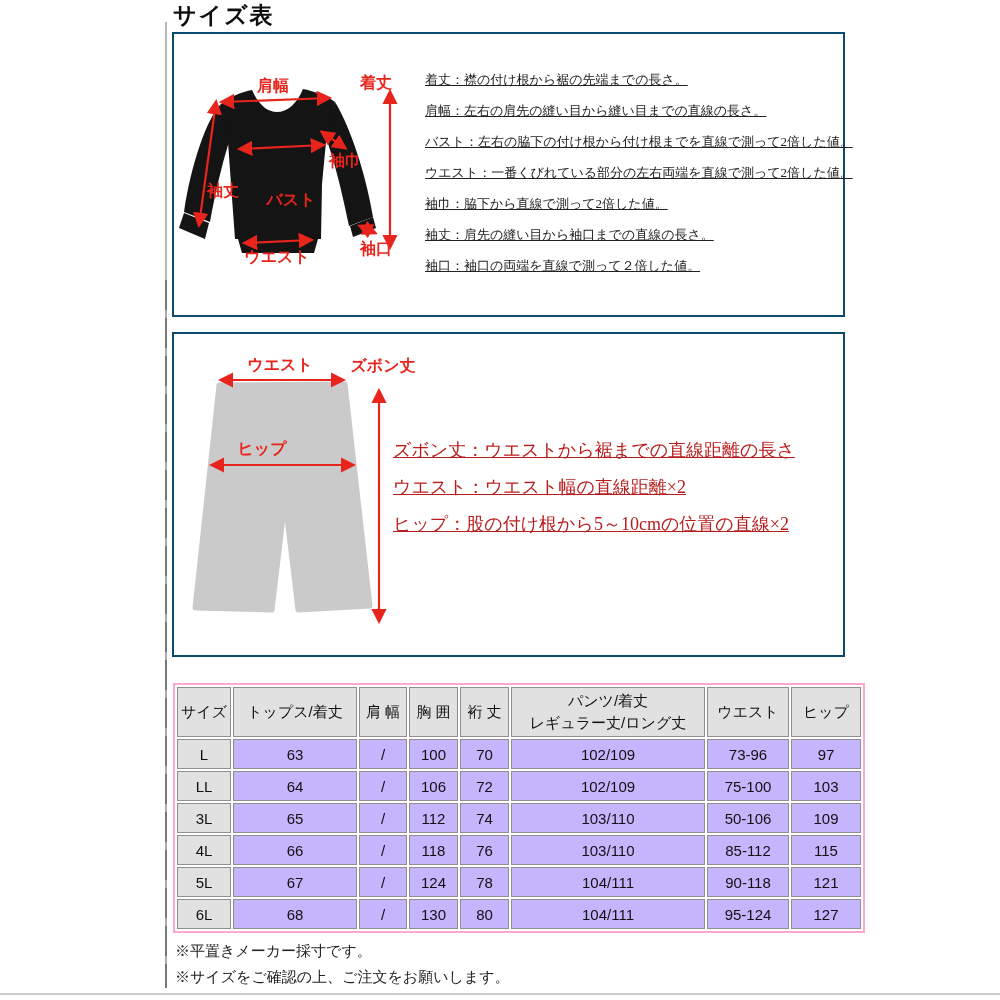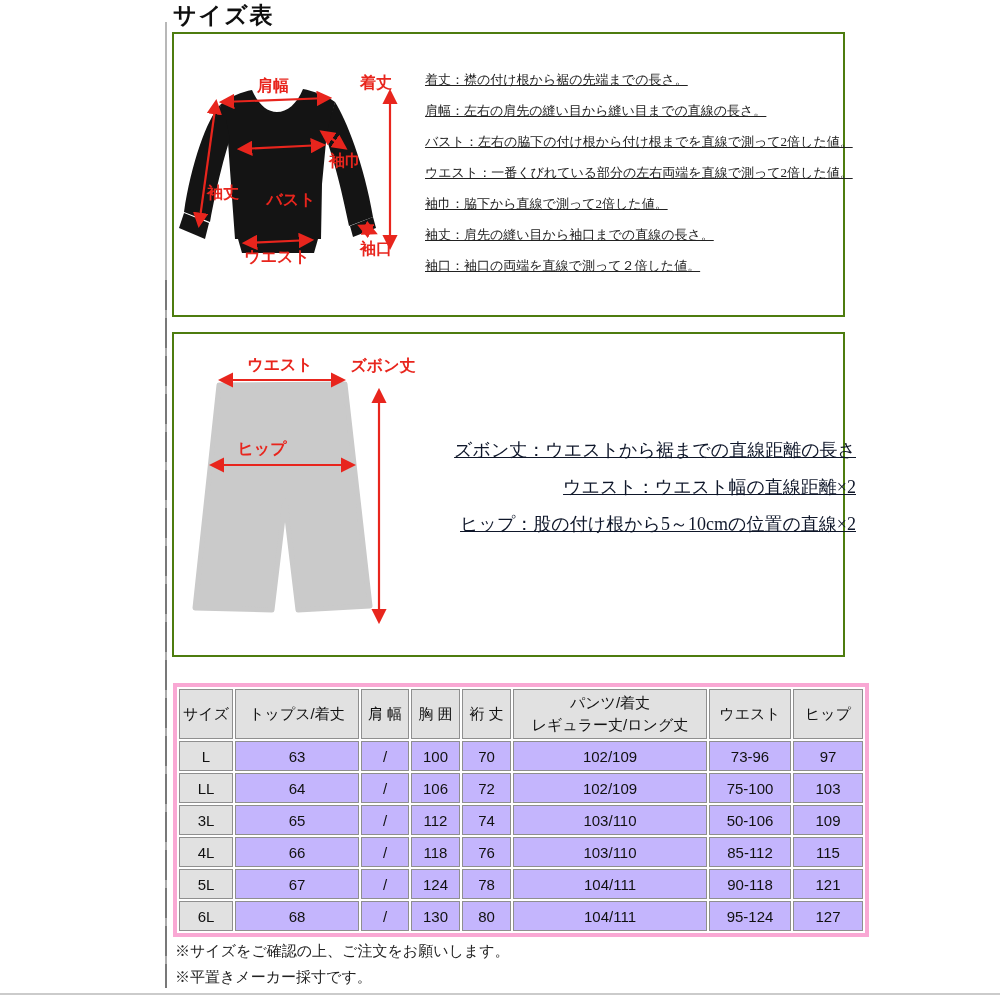--- a/index.html
+++ b/index.html
@@ -7,36 +7,36 @@
         font-family:"Liberation Sans",sans-serif;color:#1c1c1c;}
   .serif{font-family:"Liberation Serif","DejaVu Serif",serif;}
 
   .page-title{position:absolute;left:173px;top:0px;font-size:23px;font-weight:bold;
               letter-spacing:2px;color:#0f0f0f;}
 
   .vline-top{position:absolute;left:165px;top:22px;width:2px;height:258px;background:#b8b8b8;}
   .vline-bottom{position:absolute;left:165px;top:280px;width:2px;height:708px;
                 background:repeating-linear-gradient(to bottom,#787878 0 30px,#ababab 30px 38px);}
 
-  .box{position:absolute;left:172px;width:673px;border:2px solid #4d7c0f;background:#fff;box-sizing:border-box;}
+  .box{position:absolute;left:172px;width:673px;border:2px solid #0c4a6e;background:#fff;box-sizing:border-box;}
   .box-tops{top:32px;height:285px;}
   .box-pants{top:332px;height:325px;}
   .box svg{position:absolute;left:0;top:0;}
 
   .red-label{position:absolute;color:#e8251d;font-weight:bold;font-size:16px;
              text-align:center;line-height:1.1;white-space:nowrap;}
 
   .defs-tops{position:absolute;left:251px;top:30px;width:414px;font-size:13px;
              line-height:31px;color:#222;letter-spacing:0;}
-  .defs-pants{position:absolute;left:234px;top:98px;width:448px;font-size:18px;
-              line-height:37px;color:#0f172a;text-align:right;}
+  .defs-pants{position:absolute;left:219px;top:98px;width:448px;font-size:18px;
+              line-height:37px;color:#b91c1c;}
   .defs-tops div,.defs-pants div{white-space:nowrap;text-decoration:underline;}
 
   table.size-table{position:absolute;left:173px;top:683px;width:672px;table-layout:fixed;
-                   border-collapse:separate;border-spacing:2px;border:4px solid #f9a8d4;
+                   border-collapse:separate;border-spacing:2px;border:2px solid #f9a8d4;
                    background:#fff;font-size:15px;color:#111;}
   table.size-table th,table.size-table td{border:1px solid #8f8f8f;text-align:center;
                    vertical-align:middle;padding:0;font-weight:normal;overflow:hidden;}
   table.size-table th{background:#e1e1e1;height:48px;line-height:1.45;}
   table.size-table td{background:#c4b5fd;height:28px;}
   table.size-table td.rowhead{background:#e1e1e1;}
 
   .notes{position:absolute;left:175px;top:938px;font-size:15px;line-height:26px;color:#222;}
 
   .bottom-rule{position:absolute;left:0;top:993px;width:1000px;height:2px;background:#cbcbcb;}
@@ -76,21 +76,21 @@
         <line x1="42" y1="68" x2="25" y2="191" marker-start="url(#arr1)" marker-end="url(#arr1)"></line>
         <line x1="71" y1="209" x2="137" y2="206" marker-start="url(#arr1)" marker-end="url(#arr1)"></line>
         <line x1="186" y1="192" x2="201" y2="199" marker-start="url(#arr1)" marker-end="url(#arr1)"></line>
       </g>
     </svg>
 
     <div class="red-label serif" style="left:69px;top:43px;width:60px;">肩幅</div>
     <div class="red-label serif" style="left:182px;top:40px;width:40px;">着丈</div>
     <div class="red-label serif" style="left:80px;top:121px;width:74px;margin-top:36px;">バスト</div>
     <div class="red-label serif" style="left:149px;top:118px;width:44px;">袖巾</div>
-    <div class="red-label serif" style="left:27px;top:150px;width:44px;">袖丈</div>
+    <div class="red-label serif" style="left:27px;top:150px;width:44px;font-family:Liberation Mono, monospace;">袖丈</div>
     <div class="red-label serif" style="left:61px;top:214px;width:84px;">ウエスト</div>
     <div class="red-label serif" style="left:180px;top:206px;width:44px;">袖口</div>
 
     <div class="defs-tops serif">
       <div>着丈：襟の付け根から裾の先端までの長さ。</div>
       <div>肩幅：左右の肩先の縫い目から縫い目までの直線の長さ。</div>
       <div>バスト：左右の脇下の付け根から付け根までを直線で測って2倍した値。</div>
       <div>ウエスト：一番くびれている部分の左右両端を直線で測って2倍した値。</div>
       <div>袖巾：脇下から直線で測って2倍した値。</div>
       <div>袖丈：肩先の縫い目から袖口までの直線の長さ。</div>
@@ -206,18 +206,18 @@
       <td>130</td>
       <td>80</td>
       <td>104/111</td>
       <td>95-124</td>
       <td>127</td>
     </tr>
   </tbody>
     </table>
 
   <div class="notes">
+    <div>※平置きメーカー採寸です。</div>
     <div>※サイズをご確認の上、ご注文をお願いします。</div>
-    <div>※平置きメーカー採寸です。</div>
   </div>
 
   <div class="bottom-rule"></div>
 </div>
 
 </body></html>

